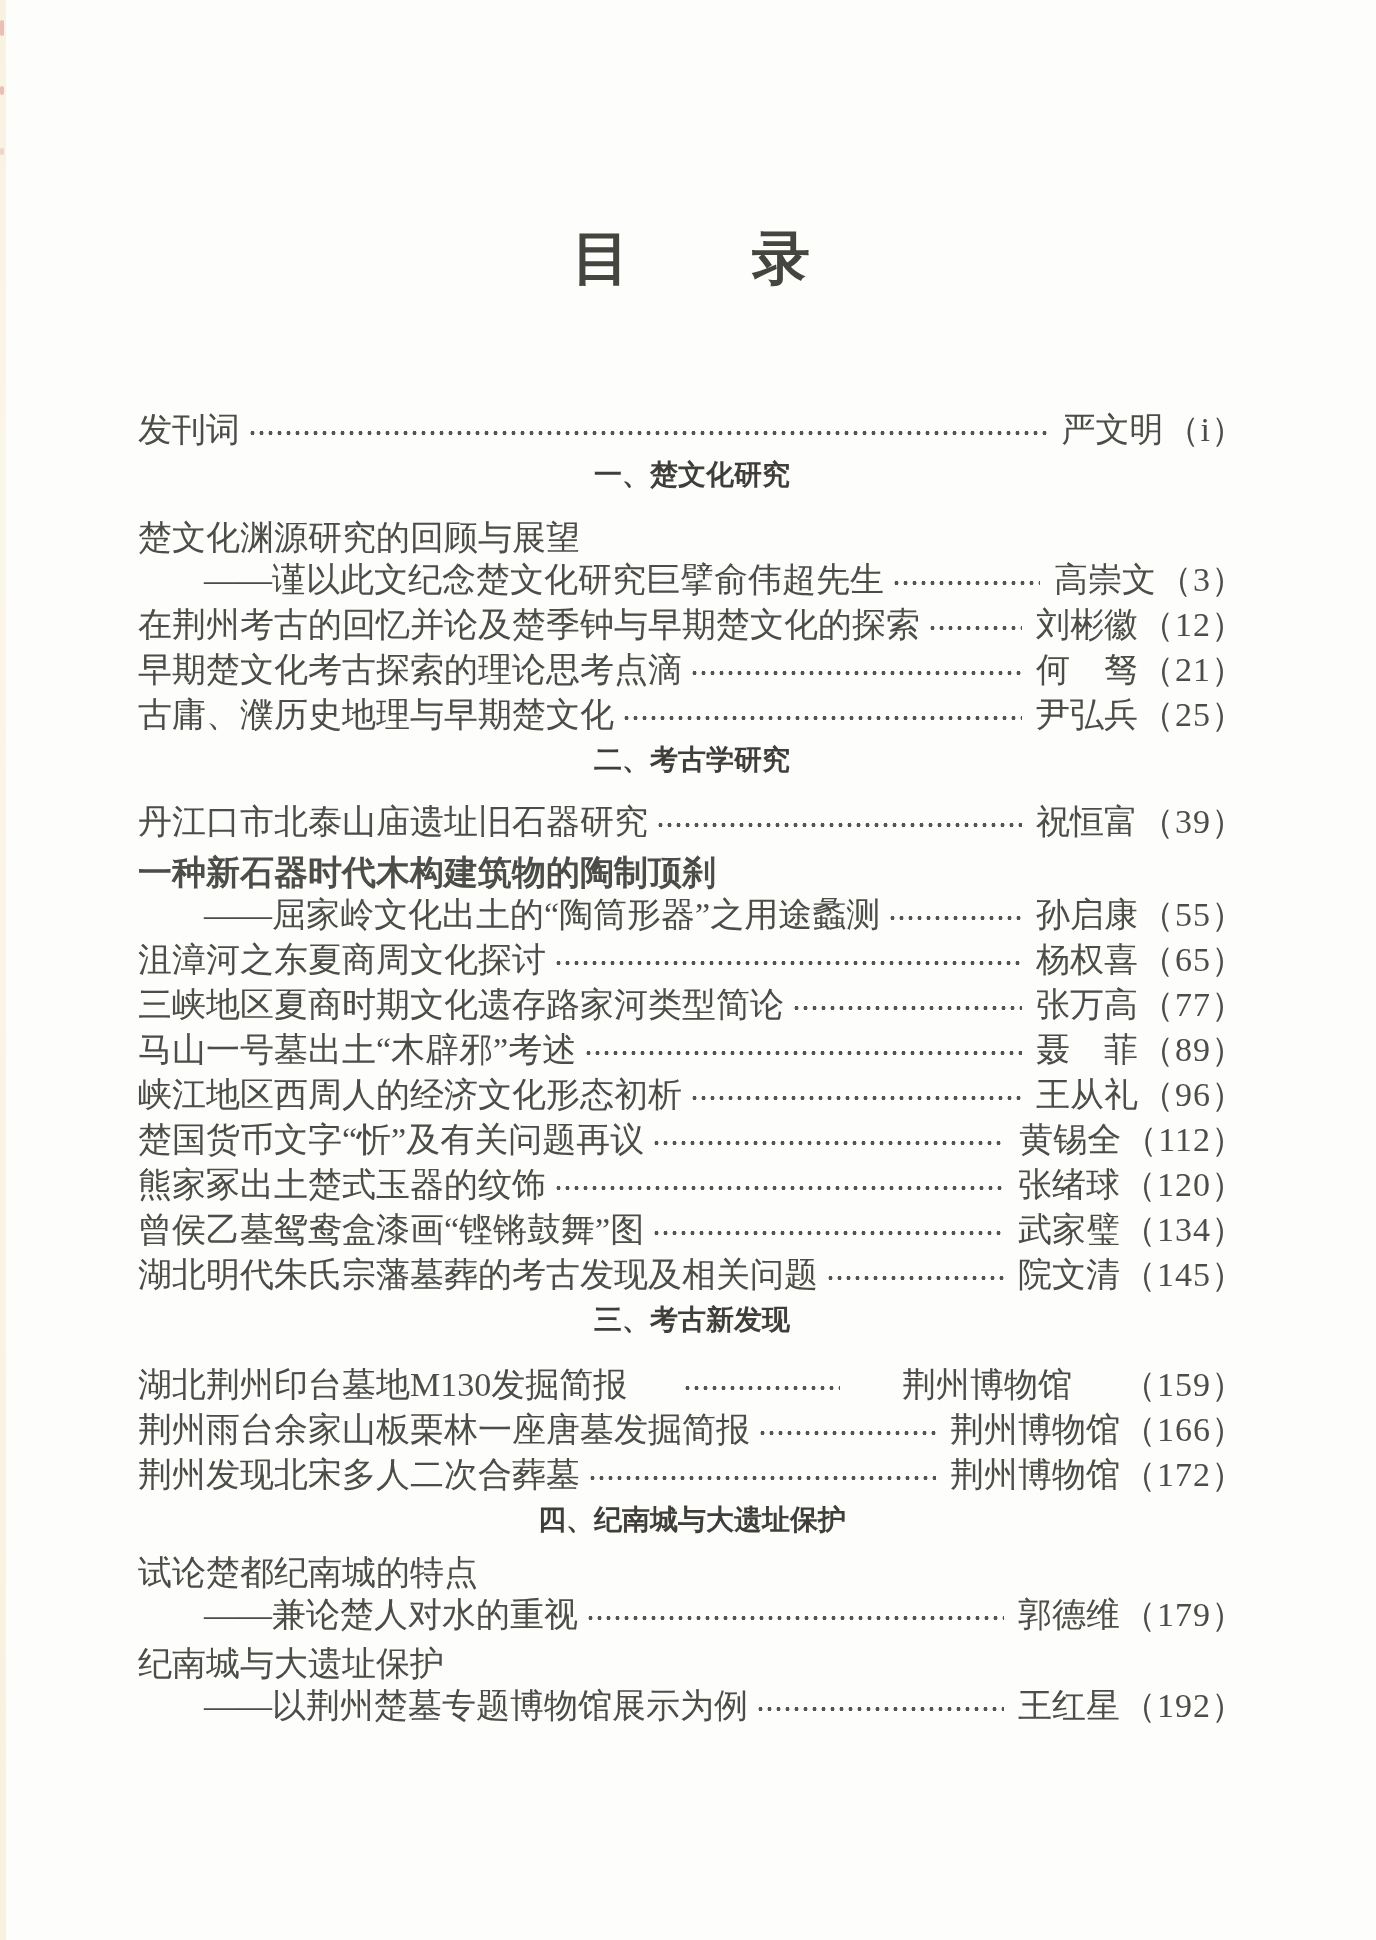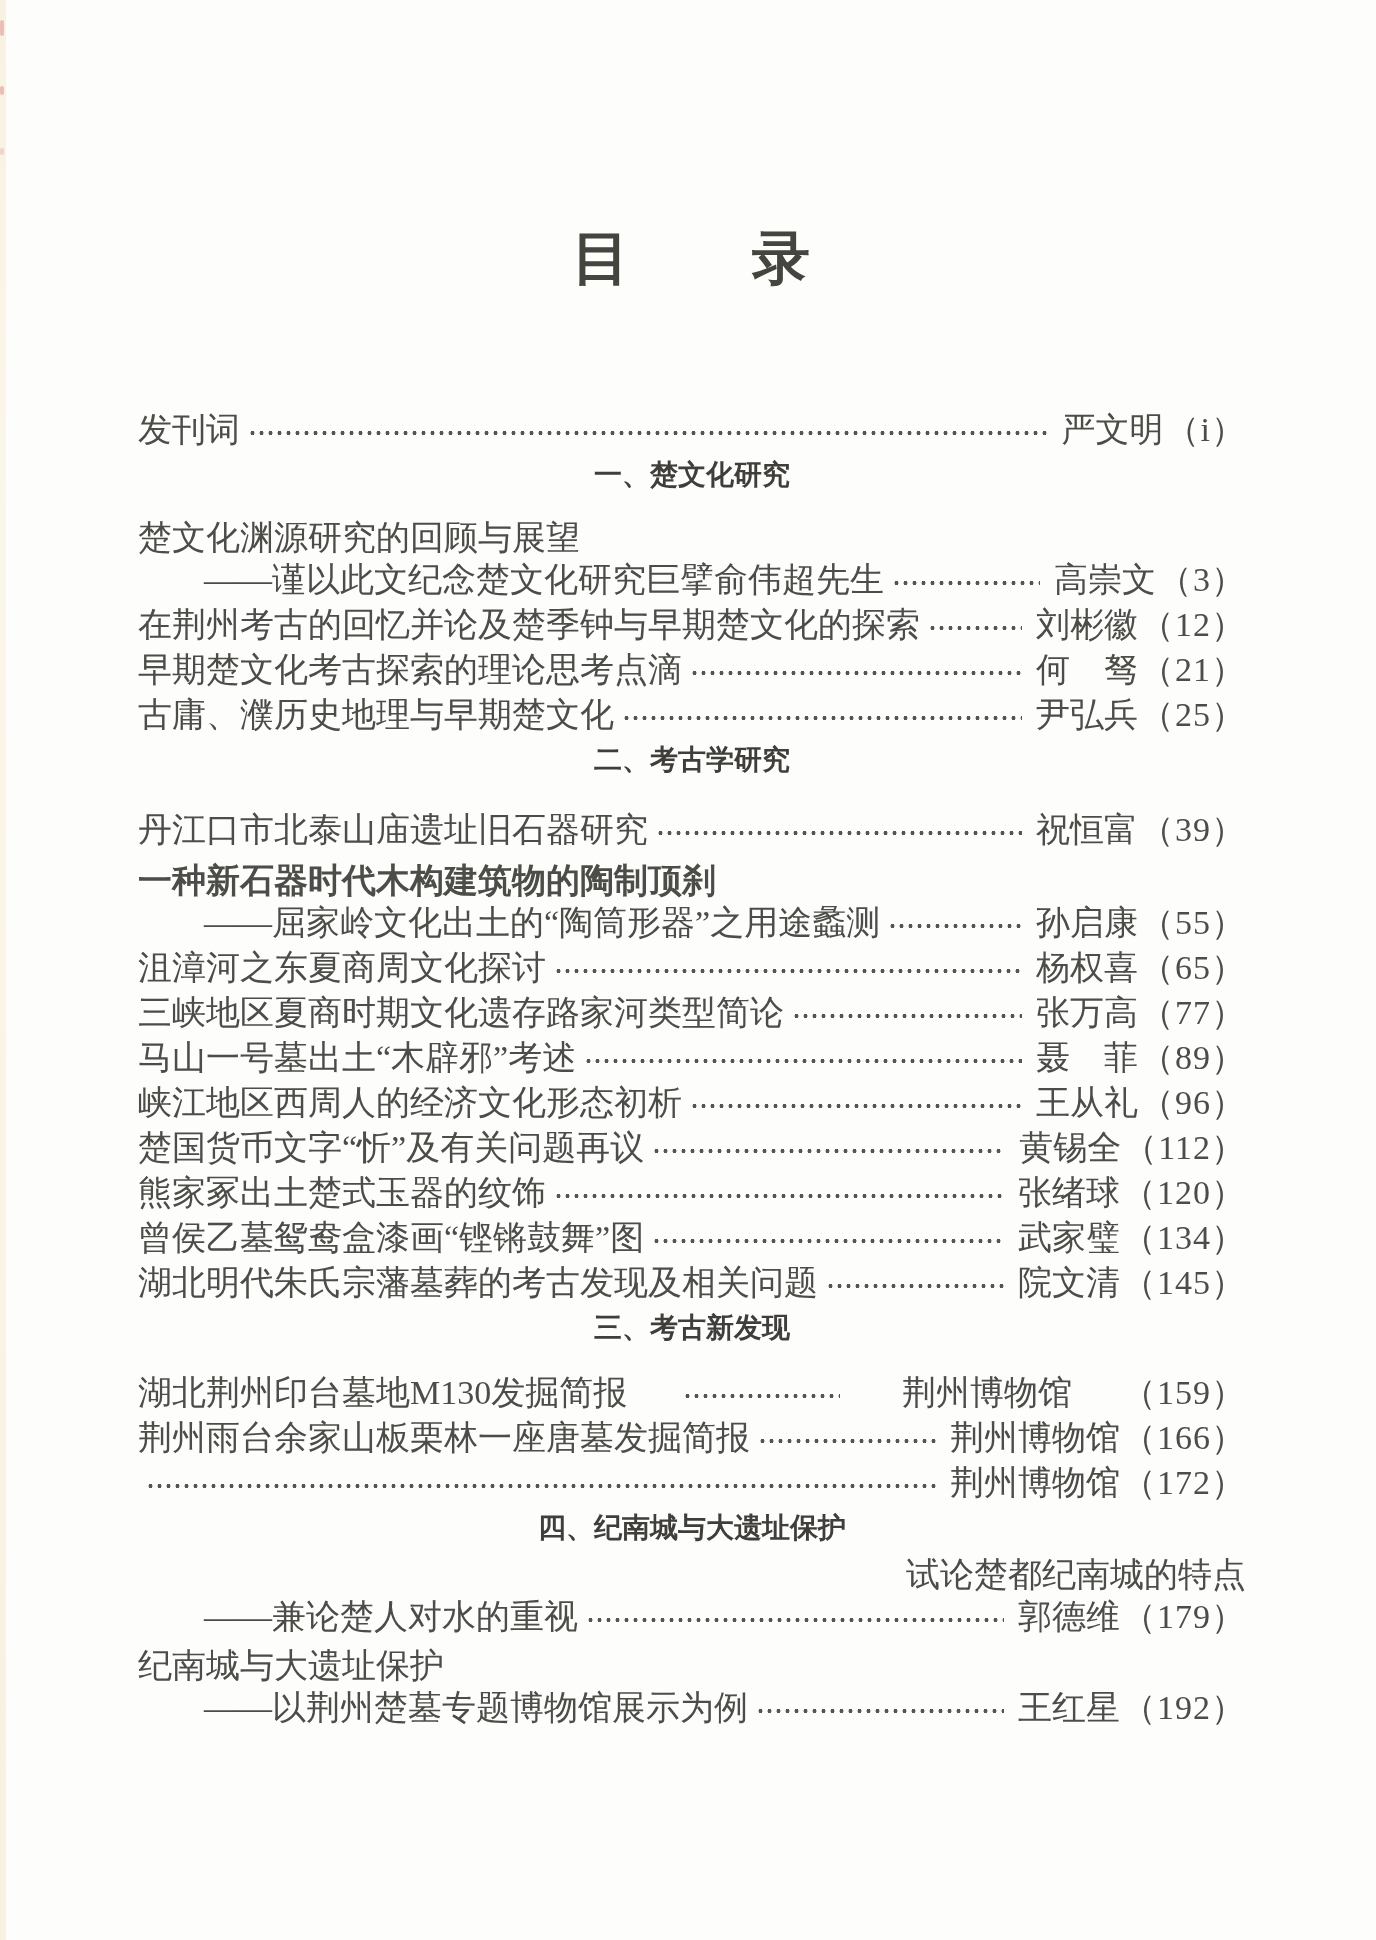--- a/index.html
+++ b/index.html
@@ -68,26 +68,26 @@
     background-position:left center;
   }
   .auth{white-space:nowrap;}
   .pg{white-space:nowrap;margin-left:2px;letter-spacing:1px;}
 
   
   .preface-row{margin-top:117px;}
   .h-s1{margin-top:33px;}
   .s1-e1{margin-top:22px;}
   .h-s2{margin-top:15px;}
-  .s2-e1{margin-top:25px;text-align:right;}
+  .s2-e1{margin-top:17px;text-align:right;}
   .s2-e2{margin-top:10px;font-weight:bold;}
   .h-s3{margin-top:27px;}
   .s3-e1{margin-top:20px;gap:48px;}
   .h-s4{margin-top:27px;}
-  .s4-e1{margin-top:6px;justify-content:flex-end;}
+  .s4-e1{margin-top:12px;}
   .s4-e2{margin-top:8px;}
 </style>
 </head>
 <body>
 
 <div class="page">
   <div class="edge"></div>
   <div class="mark m1"></div>
   <div class="mark m2"></div>
   <div class="mark m3"></div>
@@ -225,20 +225,21 @@
     </div>
 
     <div class="row">
       <span class="t">荆州雨台余家山板栗林一座唐墓发掘简报</span>
       <span class="leader"></span>
       <span class="auth">荆州博物馆</span>
       <span class="pg">（166）</span>
     </div>
 
     <div class="row">
+      <span class="t">荆州发现北宋多人二次合葬墓</span>
       <span class="leader"></span>
       <span class="auth">荆州博物馆</span>
       <span class="pg">（172）</span>
     </div>
 
     <h2 class="sec h-s4">四、纪南城与大遗址保护</h2>
 
     <div>
       <div class="row l1 s4-e1">
         <span class="t">试论楚都纪南城的特点</span>

